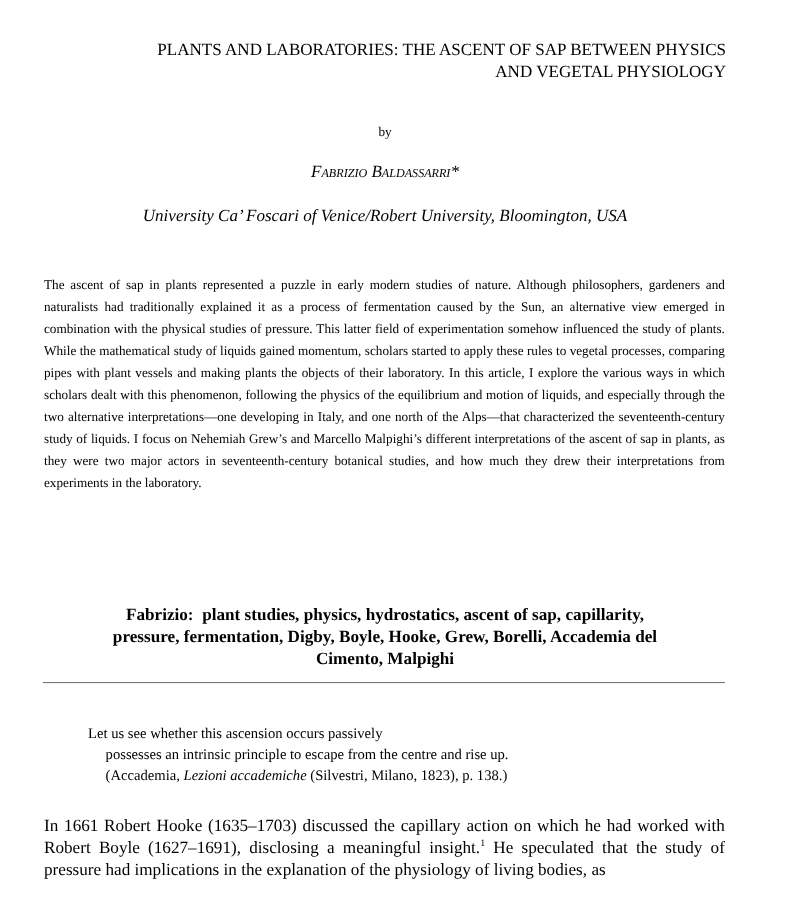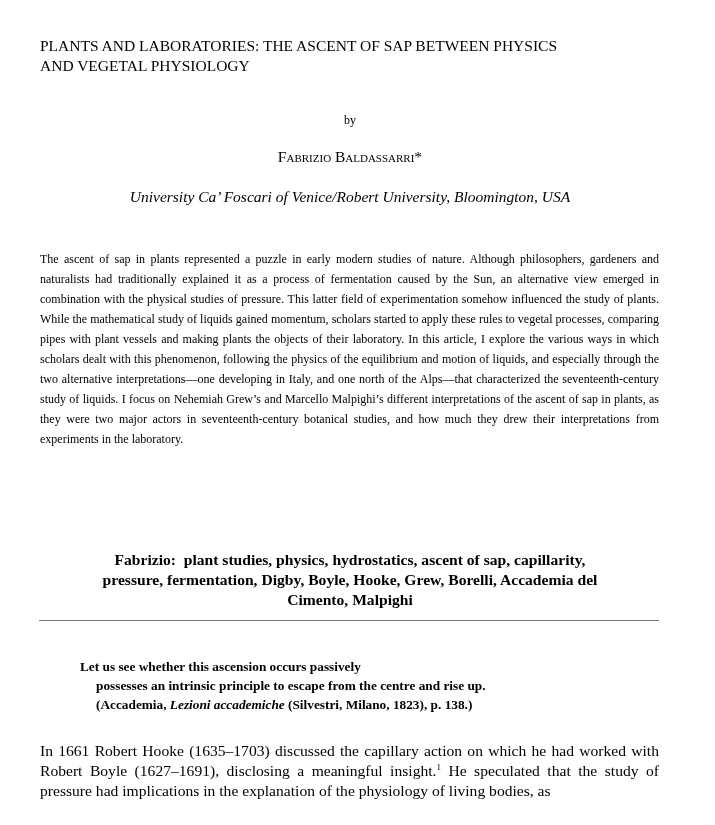--- a/index.html
+++ b/index.html
@@ -4,52 +4,53 @@
 <style>
   html, body { margin: 0; padding: 0; background: #ffffff; }
   body {
     width: 715px; height: 825px; overflow: hidden; position: relative;
     font-family: "Liberation Serif", "DejaVu Serif", serif;
     color: #000000;
   }
   .page { position: absolute; left: 0; top: 0; width: 715px; height: 825px; }
   .title {
     position: absolute; left: 40px; width: 620px; top: 36px;
-    text-align: left; font-size: 15.5px; line-height: 20px; letter-spacing: 0;
+    text-align: right; font-size: 15.5px; line-height: 20px; letter-spacing: 0;
     margin: 0; font-weight: normal;
   }
   .by {
     position: absolute; left: 40px; width: 620px; top: 110px;
     text-align: center; font-size: 12px; line-height: 20px;
   }
   .author {
     position: absolute; left: 40px; width: 620px; top: 147px;
     text-align: center; font-size: 15.5px; line-height: 20px;
     font-variant: small-caps;
+    font-style: italic;
   }
   .affil {
     position: absolute; left: 40px; width: 620px; top: 187px;
     text-align: center; font-size: 15.5px; line-height: 20px; font-style: italic;
   }
   .abstract {
     position: absolute; left: 40px; width: 619px; top: 249px;
     font-size: 12px; line-height: 20px; text-align: justify; margin: 0;
     hyphens: none;
   }
   .keywords {
     position: absolute; left: 60px; width: 580px; top: 550px;
     text-align: center; font-size: 15.6px; line-height: 20px; font-weight: bold; margin: 0;
   }
   .rule {
     position: absolute; left: 39px; width: 620px; top: 620px; height: 0;
     border-top: 1.5px solid #777777;
   }
   .epigraph {
     position: absolute; left: 80px; top: 657px; width: 500px;
-    font-size: 13.3px; line-height: 19.2px; margin: 0; font-weight: bold;
+    font-size: 13.3px; line-height: 19.2px; margin: 0;
   }
   .epigraph .line { display: block; white-space: nowrap; }
   .epigraph .indent { padding-left: 16px; }
   .body-text {
     position: absolute; left: 40px; width: 619px; top: 741px;
     font-size: 15.6px; line-height: 20px; text-align: justify; margin: 0;
   }
   sup.fn { font-size: 9px; line-height: 0; vertical-align: super; }
 </style>
 </head>

